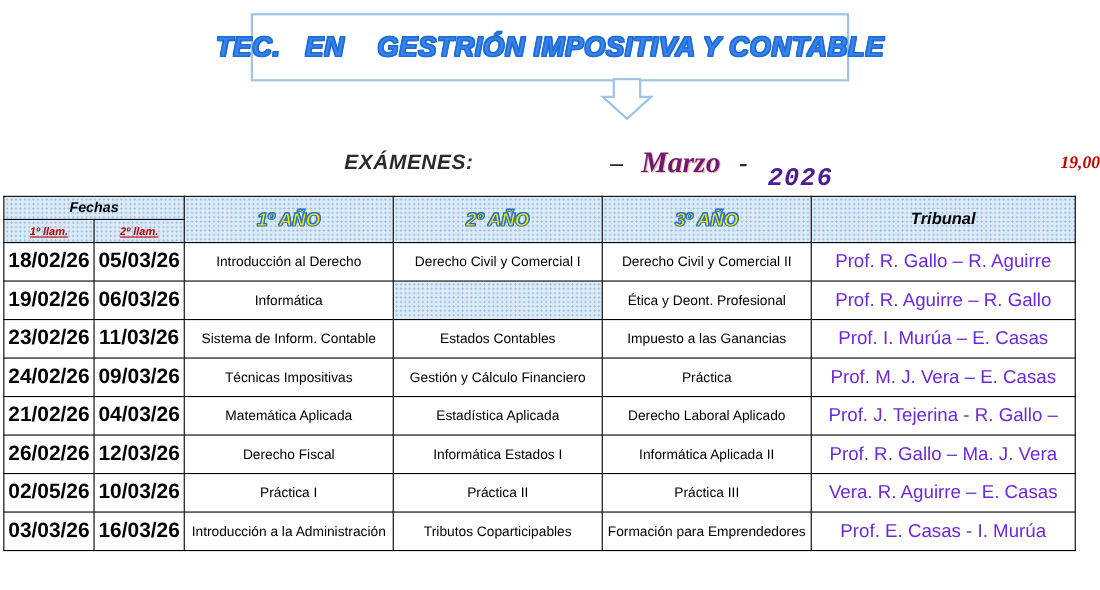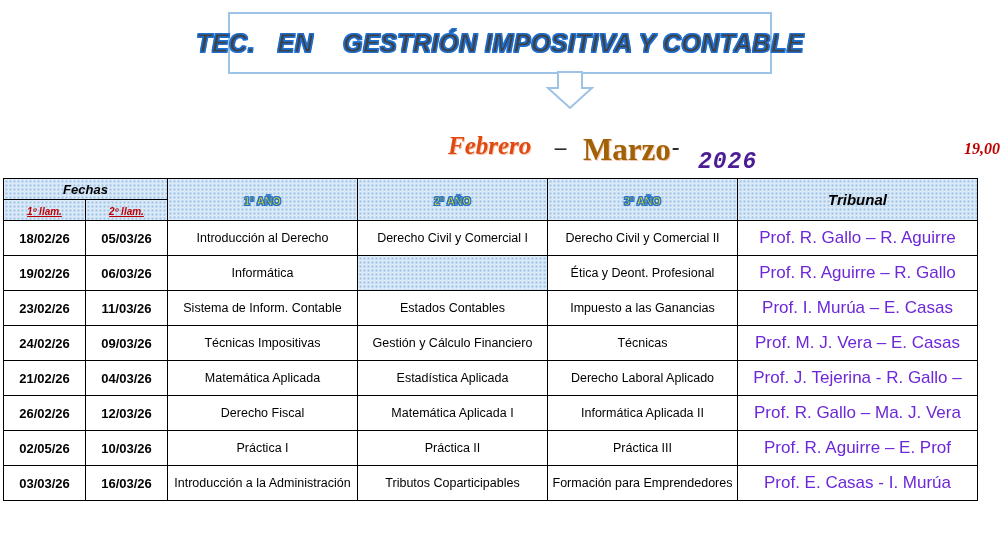--- a/index.html
+++ b/index.html
@@ -27,21 +27,21 @@
     display: flex;
     align-items: center;
     justify-content: center;
   }
   .title-text {
     font-family: "Liberation Sans", sans-serif;
     font-weight: bold;
     font-style: italic;
     font-size: 25px;
     letter-spacing: 0.5px;
-    color: #404040;
+    color: #3b82f6;
     -webkit-text-stroke: 1.1px #1f6fd0;
     text-shadow:
        1px 1px 0 #1f6fd0,
       -1px 1px 0 #1f6fd0,
        1px -1px 0 #1f6fd0,
       -1px -1px 0 #1f6fd0;
     white-space: pre;
   }
 
   
@@ -92,22 +92,23 @@
     font-style: italic;
     font-size: 23px;
     color: #2b2b2b;
   }
   .exam-month2 {
     position: absolute;
     left: 583px;
     top: 0px;
     font-family: "Liberation Serif", serif;
     font-weight: bold;
-    font-size: 31px;
-    color: #a16207;
+    font-style: italic;
+    font-size: 27px;
+    color: #701a75;
     text-shadow: 1px 1px 0 #f7c6ae;
   }
   .exam-dash2 {
     position: absolute;
     left: 672px;
     top: 3px;
     font-family: "Liberation Serif", serif;
     font-weight: bold;
     font-style: italic;
     font-size: 23px;
@@ -169,39 +170,40 @@
   }
   .hdr-sub {
     font-weight: bold;
     font-style: italic;
     font-size: 10px;
     color: #c00000;
     text-decoration: underline;
   }
   .hdr-anio {
     font-weight: bold;
-    font-size: 11px;
+    font-style: italic;
+    font-size: 17px;
     color: #ffe600;
     -webkit-text-stroke: 0.7px #1f6fd0;
     text-shadow:
        0.8px 0.8px 0 #1f6fd0,
       -0.8px 0.8px 0 #1f6fd0,
        0.8px -0.8px 0 #1f6fd0,
       -0.8px -0.8px 0 #1f6fd0;
   }
   .hdr-tribunal {
     font-weight: bold;
     font-style: italic;
     font-size: 15px;
     color: #000000;
   }
 
   td.datecell {
     font-weight: bold;
-    font-size: 13px;
+    font-size: 19px;
     color: #000000;
     height: 34px;
   }
   td.subject {
     font-size: 12.5px;
     color: #000000;
     height: 34px;
     line-height: 1.15;
   }
   td.tribunal {
@@ -225,21 +227,21 @@
   <div class="title-text">TEC.   EN    GESTRIÓN IMPOSITIVA Y CONTABLE</div>
 </div>
 
 <div class="arrow-wrap">
   <svg width="60" height="40" viewBox="0 0 60 40">
     <polygon points="18,2 42,2 42,18 52,18 30,38 8,18 18,18" fill="#ffffff" stroke="#9dc3e6" stroke-width="2"></polygon>
   </svg>
 </div>
 
 <div class="exam-line">
-  <span class="exam-month1">Febrero</span>
+  <span class="exam-label">EXÁMENES:</span>
   <span class="exam-dash">–</span>
   <span class="exam-month2">Marzo</span>
   <span class="exam-dash2">-</span>
   <span class="exam-year">2026</span>
   <span class="exam-time">19,00hr</span>
 </div>
 
 <table class="sched">
   <colgroup>
     <col class="colw-date">
@@ -299,46 +301,46 @@
       <td class="subject">Sistema de Inform. Contable</td>
       <td class="subject">Estados Contables</td>
       <td class="subject">Impuesto a las Ganancias</td>
       <td class="tribunal">Prof. I. Murúa – E. Casas</td>
     </tr>
     <tr>
       <td class="datecell">24/02/26</td>
       <td class="datecell">09/03/26</td>
       <td class="subject">Técnicas Impositivas</td>
       <td class="subject">Gestión y Cálculo Financiero</td>
-      <td class="subject">Técnicas</td>
+      <td class="subject">Práctica</td>
       <td class="tribunal">Prof. M. J. Vera – E. Casas</td>
     </tr>
     <tr>
       <td class="datecell">21/02/26</td>
       <td class="datecell">04/03/26</td>
       <td class="subject">Matemática Aplicada</td>
       <td class="subject">Estadística Aplicada</td>
       <td class="subject">Derecho Laboral Aplicado</td>
       <td class="tribunal">Prof. J. Tejerina - R. Gallo –</td>
     </tr>
     <tr>
       <td class="datecell">26/02/26</td>
       <td class="datecell">12/03/26</td>
       <td class="subject">Derecho Fiscal</td>
-      <td class="subject">Matemática Aplicada I</td>
+      <td class="subject">Informática Estados I</td>
       <td class="subject">Informática Aplicada II</td>
       <td class="tribunal">Prof. R. Gallo – Ma. J. Vera</td>
     </tr>
     <tr>
       <td class="datecell">02/05/26</td>
       <td class="datecell">10/03/26</td>
       <td class="subject">Práctica I</td>
       <td class="subject">Práctica II</td>
       <td class="subject">Práctica III</td>
-      <td class="tribunal">Prof. R. Aguirre – E. Prof</td>
+      <td class="tribunal">Vera. R. Aguirre – E. Casas</td>
     </tr>
     <tr>
       <td class="datecell">03/03/26</td>
       <td class="datecell">16/03/26</td>
       <td class="subject">Introducción a la Administración</td>
       <td class="subject">Tributos Coparticipables</td>
       <td class="subject">Formación para Emprendedores</td>
       <td class="tribunal">Prof.  E. Casas - I. Murúa</td>
     </tr>
   </tbody>

